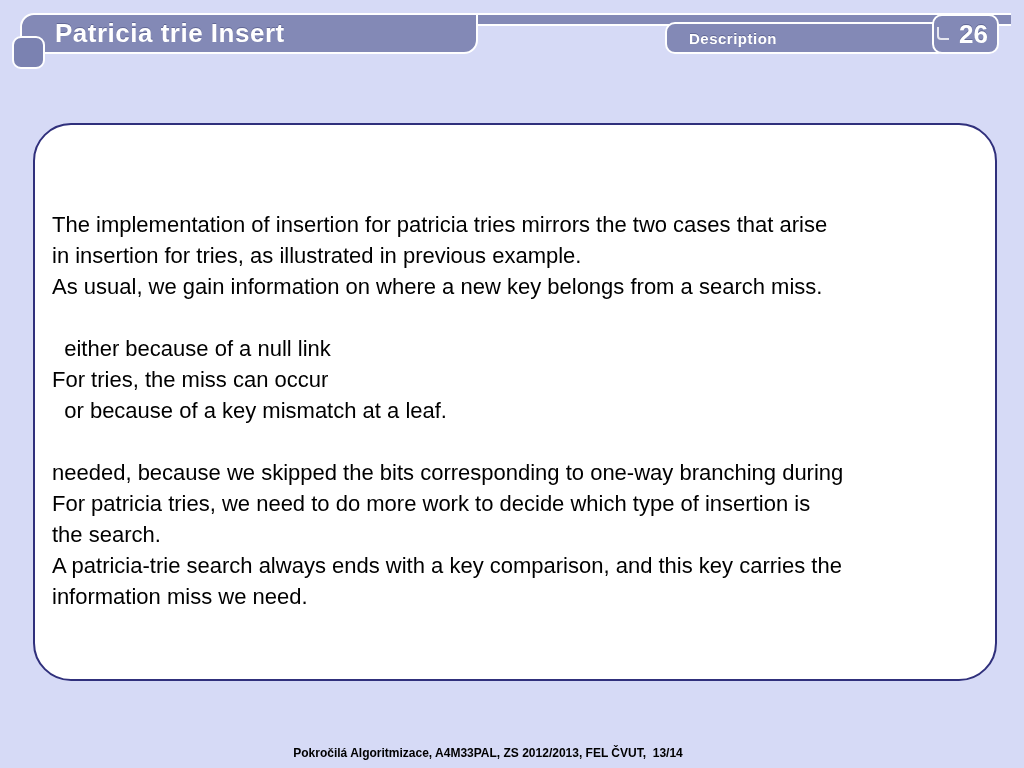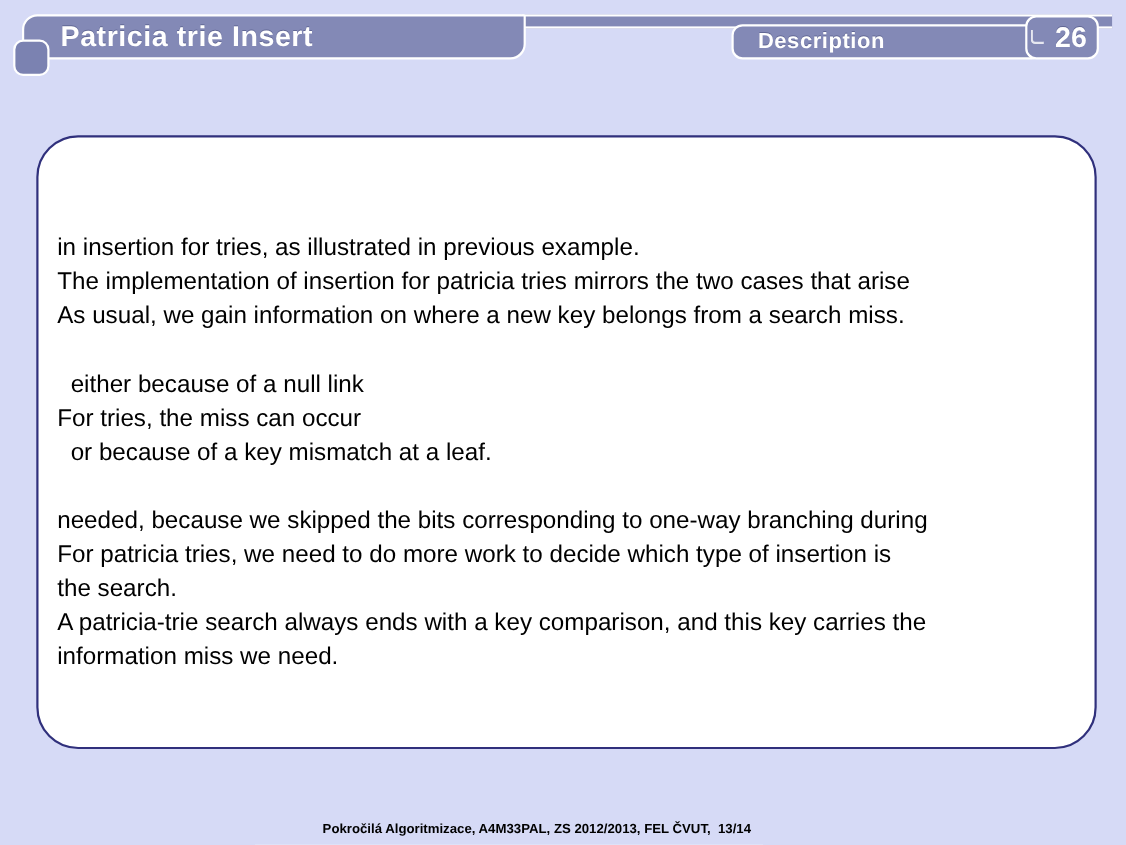--- a/index.html
+++ b/index.html
@@ -60,21 +60,21 @@
     width: 283px; height: 32px;
     background: #8389b6;
     border: 2.5px solid #ffffff;
     border-radius: 10px;
     display: flex;
     align-items: center;
     padding-left: 22px;
     z-index: 3;
   }
   .tab-description .label {
-    font-size: 20px;
+    font-size: 15px;
     font-weight: bold;
     color: #ffffff;
     letter-spacing: 0.5px;
     text-shadow: 0 -1px 0 rgba(70, 75, 120, 0.55);
   }
   .tab-page {
     position: absolute;
     left: 932px; top: 14px;
     width: 67px; height: 40px;
     background: #8389b6;
@@ -152,22 +152,22 @@
     </div>
 
     <div class="tab-page">
       <span class="corner-notch"></span>
       <span class="num">26</span>
     </div>
   </div>
 
   <div class="content-box">
     <div class="body-text">
+      <div class="t-line">The implementation of insertion for patricia tries mirrors the two cases that arise</div>
       <div class="t-line">in insertion for tries, as illustrated in previous example.</div>
-      <div class="t-line">The implementation of insertion for patricia tries mirrors the two cases that arise</div>
       <div class="t-line">As usual, we gain information on where a new key belongs from a search miss.</div>
       <div class="t-line"></div>
       <div class="t-line">  either because of a null link</div>
       <div class="t-line">For tries, the miss can occur</div>
       <div class="t-line">  or because of a key mismatch at a leaf.</div>
       <div class="t-line"></div>
       <div class="t-line">needed, because we skipped the bits corresponding to one-way branching during</div>
       <div class="t-line">For patricia tries, we need to do more work to decide which type of insertion is</div>
       <div class="t-line">the search.</div>
       <div class="t-line">A patricia-trie search always ends with a key comparison, and this key carries the</div>

